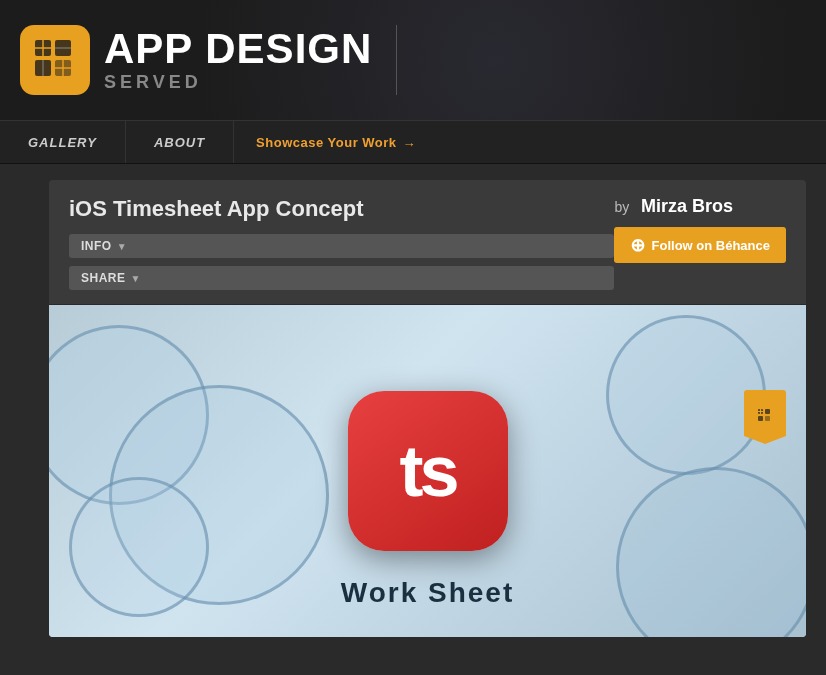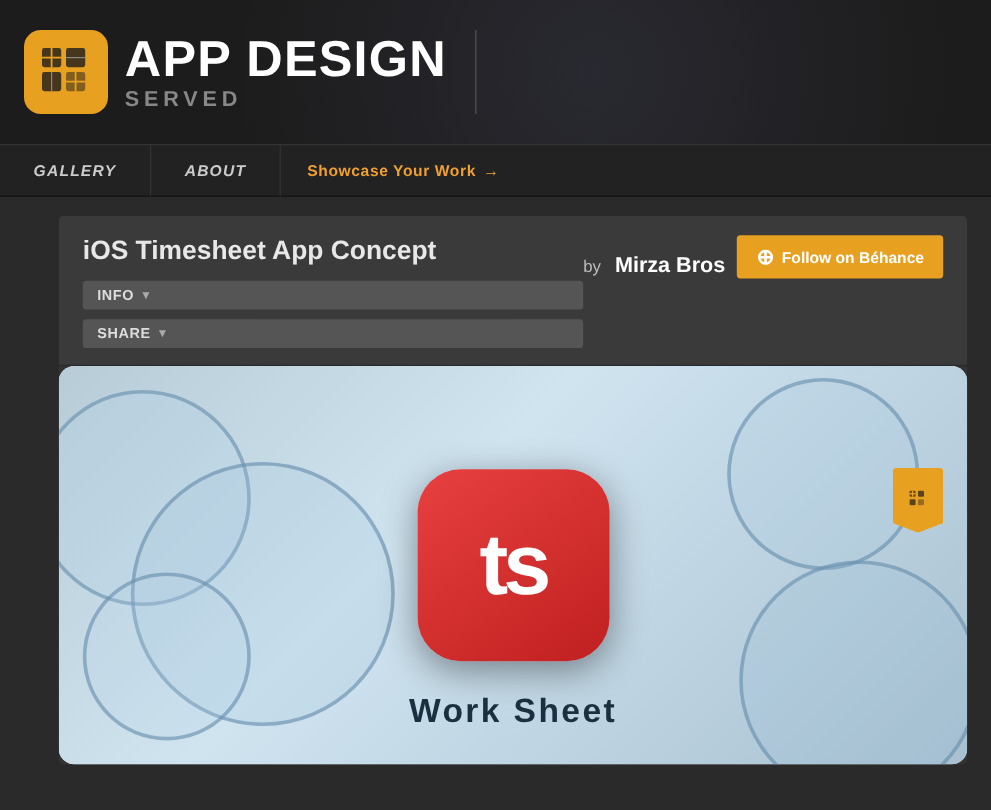--- a/index.html
+++ b/index.html
@@ -174,21 +174,21 @@
       gap: 5px;
       letter-spacing: 0.5px;
     }
     .btn-caret {
       font-size: 10px;
       color: #aaa;
     }
 
     .project-right {
       display: flex;
-      align-items: flex-end;
+      flex-direction: column;
       gap: 10px;
     }
     .author-line {
       color: #bbb;
       font-size: 14px;
     }
     .author-name {
       color: #ffffff;
       font-weight: bold;
       font-size: 18px;
@@ -234,21 +234,20 @@
 
     
     .project-image-area {
       background: #c8dce8;
       position: relative;
       height: 332px;
       overflow: hidden;
       display: flex;
       align-items: center;
       justify-content: center;
-      border-radius: 13px;
     }
     
     .clock-bg {
       position: absolute;
       inset: 0;
       background: linear-gradient(135deg, #b8ccd8 0%, #d0e4f0 40%, #a8c0d0 100%);
     }
     
     .clock {
       position: absolute;

